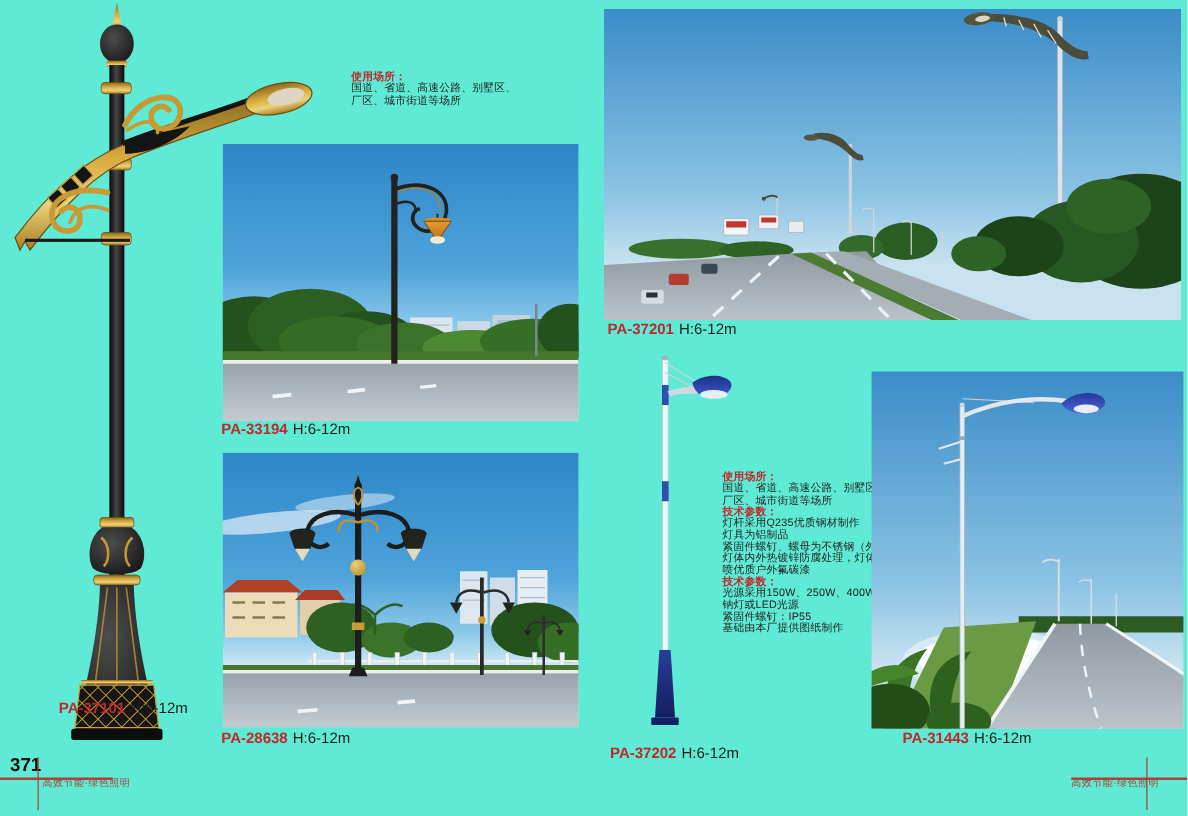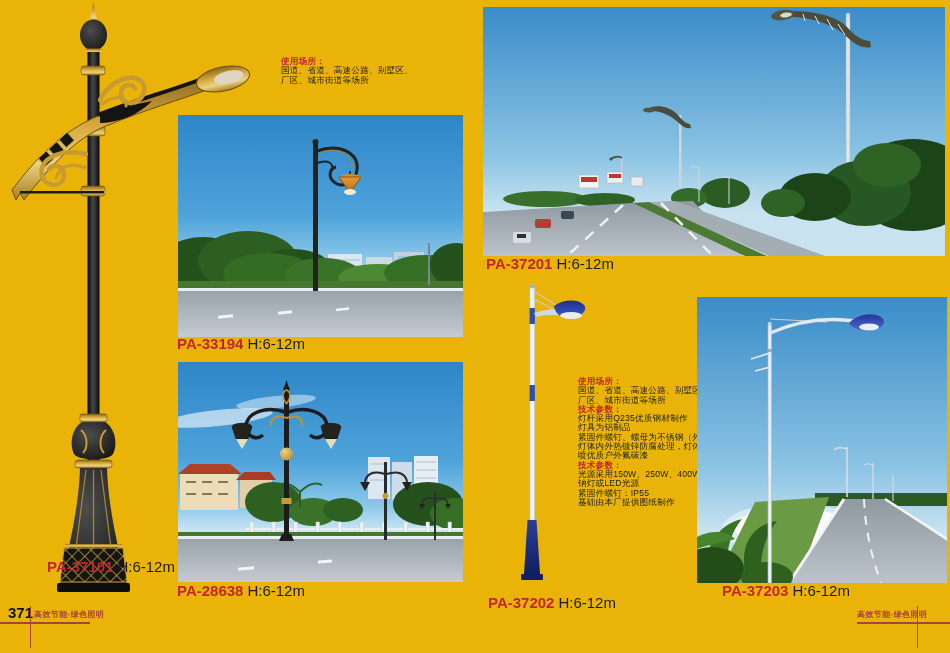--- a/index.html
+++ b/index.html
@@ -1,29 +1,29 @@
 <!DOCTYPE html>
 <html><head>
 <meta charset="utf-8">
 <style>
   html,body{margin:0;padding:0;background:#ffffff;}
-  .canvas{position:relative;width:950px;height:653px;background:#eab308;
+  .canvas{position:relative;width:950px;height:653px;background:#5eead4;
           font-family:"Liberation Sans","DejaVu Sans",sans-serif;overflow:hidden;}
   .abs{position:absolute;}
   .photo{position:absolute;overflow:hidden;}
   .photo svg{display:block;}
-  .plabel{position:absolute;font-size:15px;white-space:nowrap;line-height:13px;}
+  .plabel{position:absolute;font-size:12px;white-space:nowrap;line-height:13px;}
   .plabel .code{color:#c1272d;font-weight:bold;}
   .plabel .ht{color:#1c1c1c;margin-left:4px;}
   .txtblock{position:absolute;font-size:8.6px;line-height:9.3px;color:#222;
             letter-spacing:.2px;white-space:nowrap;}
   .txtblock .hd{color:#c1272d;font-weight:bold;}
   .pgnum{position:absolute;font-size:15px;font-weight:bold;color:#111;line-height:16px;}
-  .slogan{position:absolute;font-size:8px;font-weight:bold;color:#a8423a;
-          letter-spacing:.4px;line-height:10px;}
+  .slogan{position:absolute;font-size:8px;font-weight:normal;color:#a8423a;
+          letter-spacing:.4px;line-height:10px;margin-top:12px;}
   .redline{position:absolute;background:#a8423a;}
 </style>
 </head>
 <body>
 
 <div class="canvas">
 
   <svg class="abs" style="left:2px;top:2px" width="265" height="595" viewBox="0 0 265 595">
     <defs>
       <linearGradient id="goldG" x1="0" y1="0" x2="0" y2="1">
@@ -418,21 +418,21 @@
         <path d="M73,22 L130,25" stroke="#c8d2da" stroke-width="1"></path>
         <path d="M73,36 C100,24 130,20 158,24" stroke="#e2e8ec" stroke-width="3.5" fill="none"></path>
         <path d="M152,26 C160,17 176,15 184,20 C190,24 187,31 176,33 C165,35 156,32 152,26 Z" fill="url(#blueHead2)"></path>
         <ellipse cx="172" cy="30" rx="10" ry="3.5" fill="#e8eef4"></ellipse>
         <path d="M54,62 L73,56 M58,74 L73,70" stroke="#dfe5ea" stroke-width="1.8" fill="none"></path>
         <rect x="70.5" y="52" width="4.5" height="3" fill="#9aa8b2"></rect>
       </g>
     </svg>
   </div>
   <div class="plabel" style="left:722px;top:584px">
-    <span class="code">PA-37203</span><span class="ht">H:6-12m</span>
+    <span class="code">PA-31443</span><span class="ht">H:6-12m</span>
   </div>
 
   <div class="pgnum" style="left:8px;top:605px">371</div>
   <div class="slogan" style="left:34px;top:610px">高效节能·绿色照明</div>
   <div class="redline" style="left:0;top:622px;width:90px;height:1.5px"></div>
   <div class="redline" style="left:29.5px;top:606px;width:1.5px;height:42px"></div>
 
   <div class="slogan" style="left:857px;top:610px">高效节能·绿色照明</div>
   <div class="pgnum" style="left:968px;top:605px">372</div>
   <div class="redline" style="left:857px;top:622px;width:93px;height:1.5px"></div>

